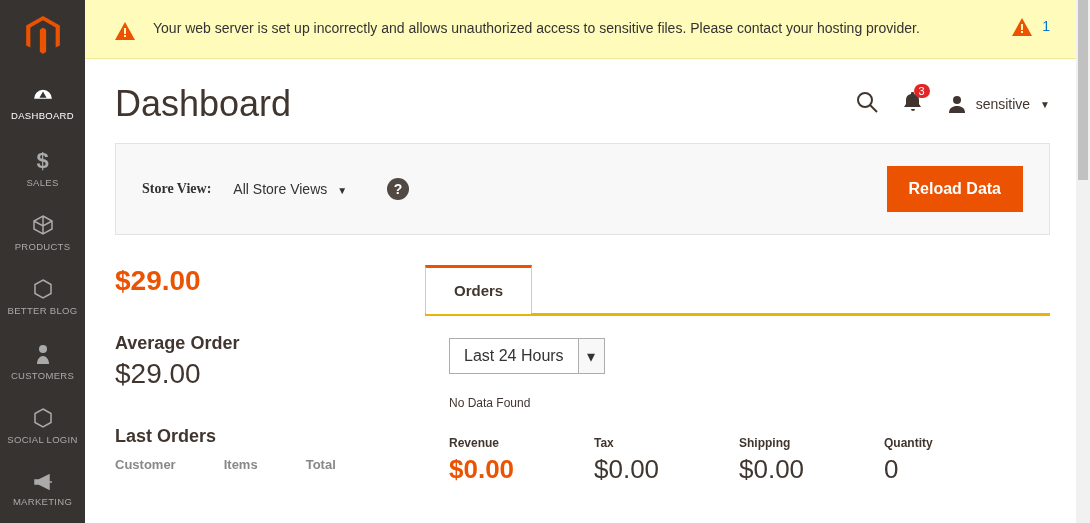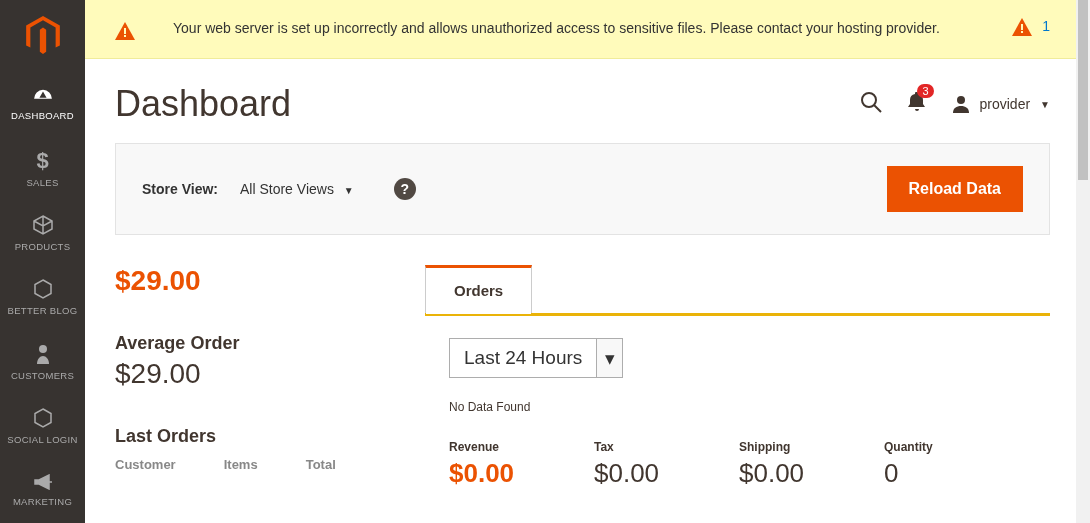--- a/index.html
+++ b/index.html
@@ -51,21 +51,20 @@
   .main { flex: 1; overflow-y: auto; position: relative; }
   .main-inner { padding-right: 10px; }
 
   
   .banner {
     background: #fffbbb;
     border-bottom: 1px solid #f0ec9a;
     padding: 18px 30px 14px 30px;
     display: flex;
     align-items: flex-start;
-    gap: 20px;
   }
   .banner .warn-icon { margin-right: 18px; margin-top: 4px; flex-shrink: 0; }
   .banner .msg { flex: 1; color: #333; font-size: 14px; line-height: 1.5; }
   .banner .sys-right { text-align: right; font-size: 14px; color: #333; }
   .banner .sys-right .row1 { margin-bottom: 30px; }
   .banner .sys-right .count { color: #0077cc; margin-left: 6px; }
   .banner .sys-right svg { vertical-align: middle; margin-left: 8px; }
 
   
   .page-header {
@@ -92,21 +91,21 @@
 
   
   .storebar {
     margin: 0 30px;
     background: #f8f8f8;
     border: 1px solid #e3e3e3;
     padding: 22px 26px;
     display: flex;
     align-items: center;
   }
-  .storebar .label { font-weight: 600; font-size: 14px; margin-right: 22px; }
+  .storebar .label { font-weight: 600; font-size: 14px; margin-right: 22px; font-family: Liberation Serif, serif; }
   .storebar .select { font-size: 14px; color: #333; cursor: pointer; }
   .storebar .select .caret { font-size: 10px; margin-left: 6px; }
   .storebar .help {
     margin-left: 40px; width: 22px; height: 22px; border-radius: 50%;
     background: #514943; color: #fff; display: flex; align-items: center;
     justify-content: center; font-weight: bold; font-size: 14px; cursor: pointer;
   }
   .storebar .reload {
     margin-left: auto;
     background: #eb5202; color: #fff;
@@ -152,21 +151,21 @@
   }
   .tab.active::after {
     content: "";
     position: absolute;
     left: 0; right: 0; bottom: -1px; height: 1px; background: #fff;
   }
 
   .tab-body { padding: 22px 0 0 24px; }
   .period-select {
     display: inline-flex; align-items: stretch;
-    border: 1px solid #adadad; font-size: 19px;
+    border: 1px solid #adadad; font-size: 16px;
     margin-bottom: 22px; cursor: pointer;
   }
   .period-select .val { padding: 8px 14px; }
   .period-select .carbtn {
     border-left: 1px solid #adadad; width: 26px;
     display: flex; align-items: center; justify-content: center;
     background: #f8f8f8;
   }
   .nodata { color: #41362f; font-size: 12px; margin-bottom: 26px; }
 
@@ -299,21 +298,21 @@
             <svg width="18" height="20" viewBox="0 0 18 20">
                 <path d="M9 0a1 1 0 011 1v1a6 6 0 015 6v4l2 3H0l2-3V8a6 6 0 015-6V1a1 1 0 011-1zM7 17h4a2 2 0 01-4 0z" fill="#41362f"></path>
               </svg>
             <span class="bell-badge">3</span>
           </div>
           <div class="user-menu">
             <svg width="18" height="18" viewBox="0 0 18 18">
                 <circle cx="9" cy="5" r="4" fill="#41362f"></circle>
                 <path d="M1 18c0-5 3.5-7 8-7s8 2 8 7z" fill="#41362f"></path>
               </svg>
-            <span>provider</span>
+            <span>sensitive</span>
             <span class="caret">▼</span>
           </div>
         </div>
       </div>
 
       <div class="storebar">
         <span class="label">Store View:</span>
         <span class="select">
           <span>All Store Views</span>
           <span class="caret">▼</span>

